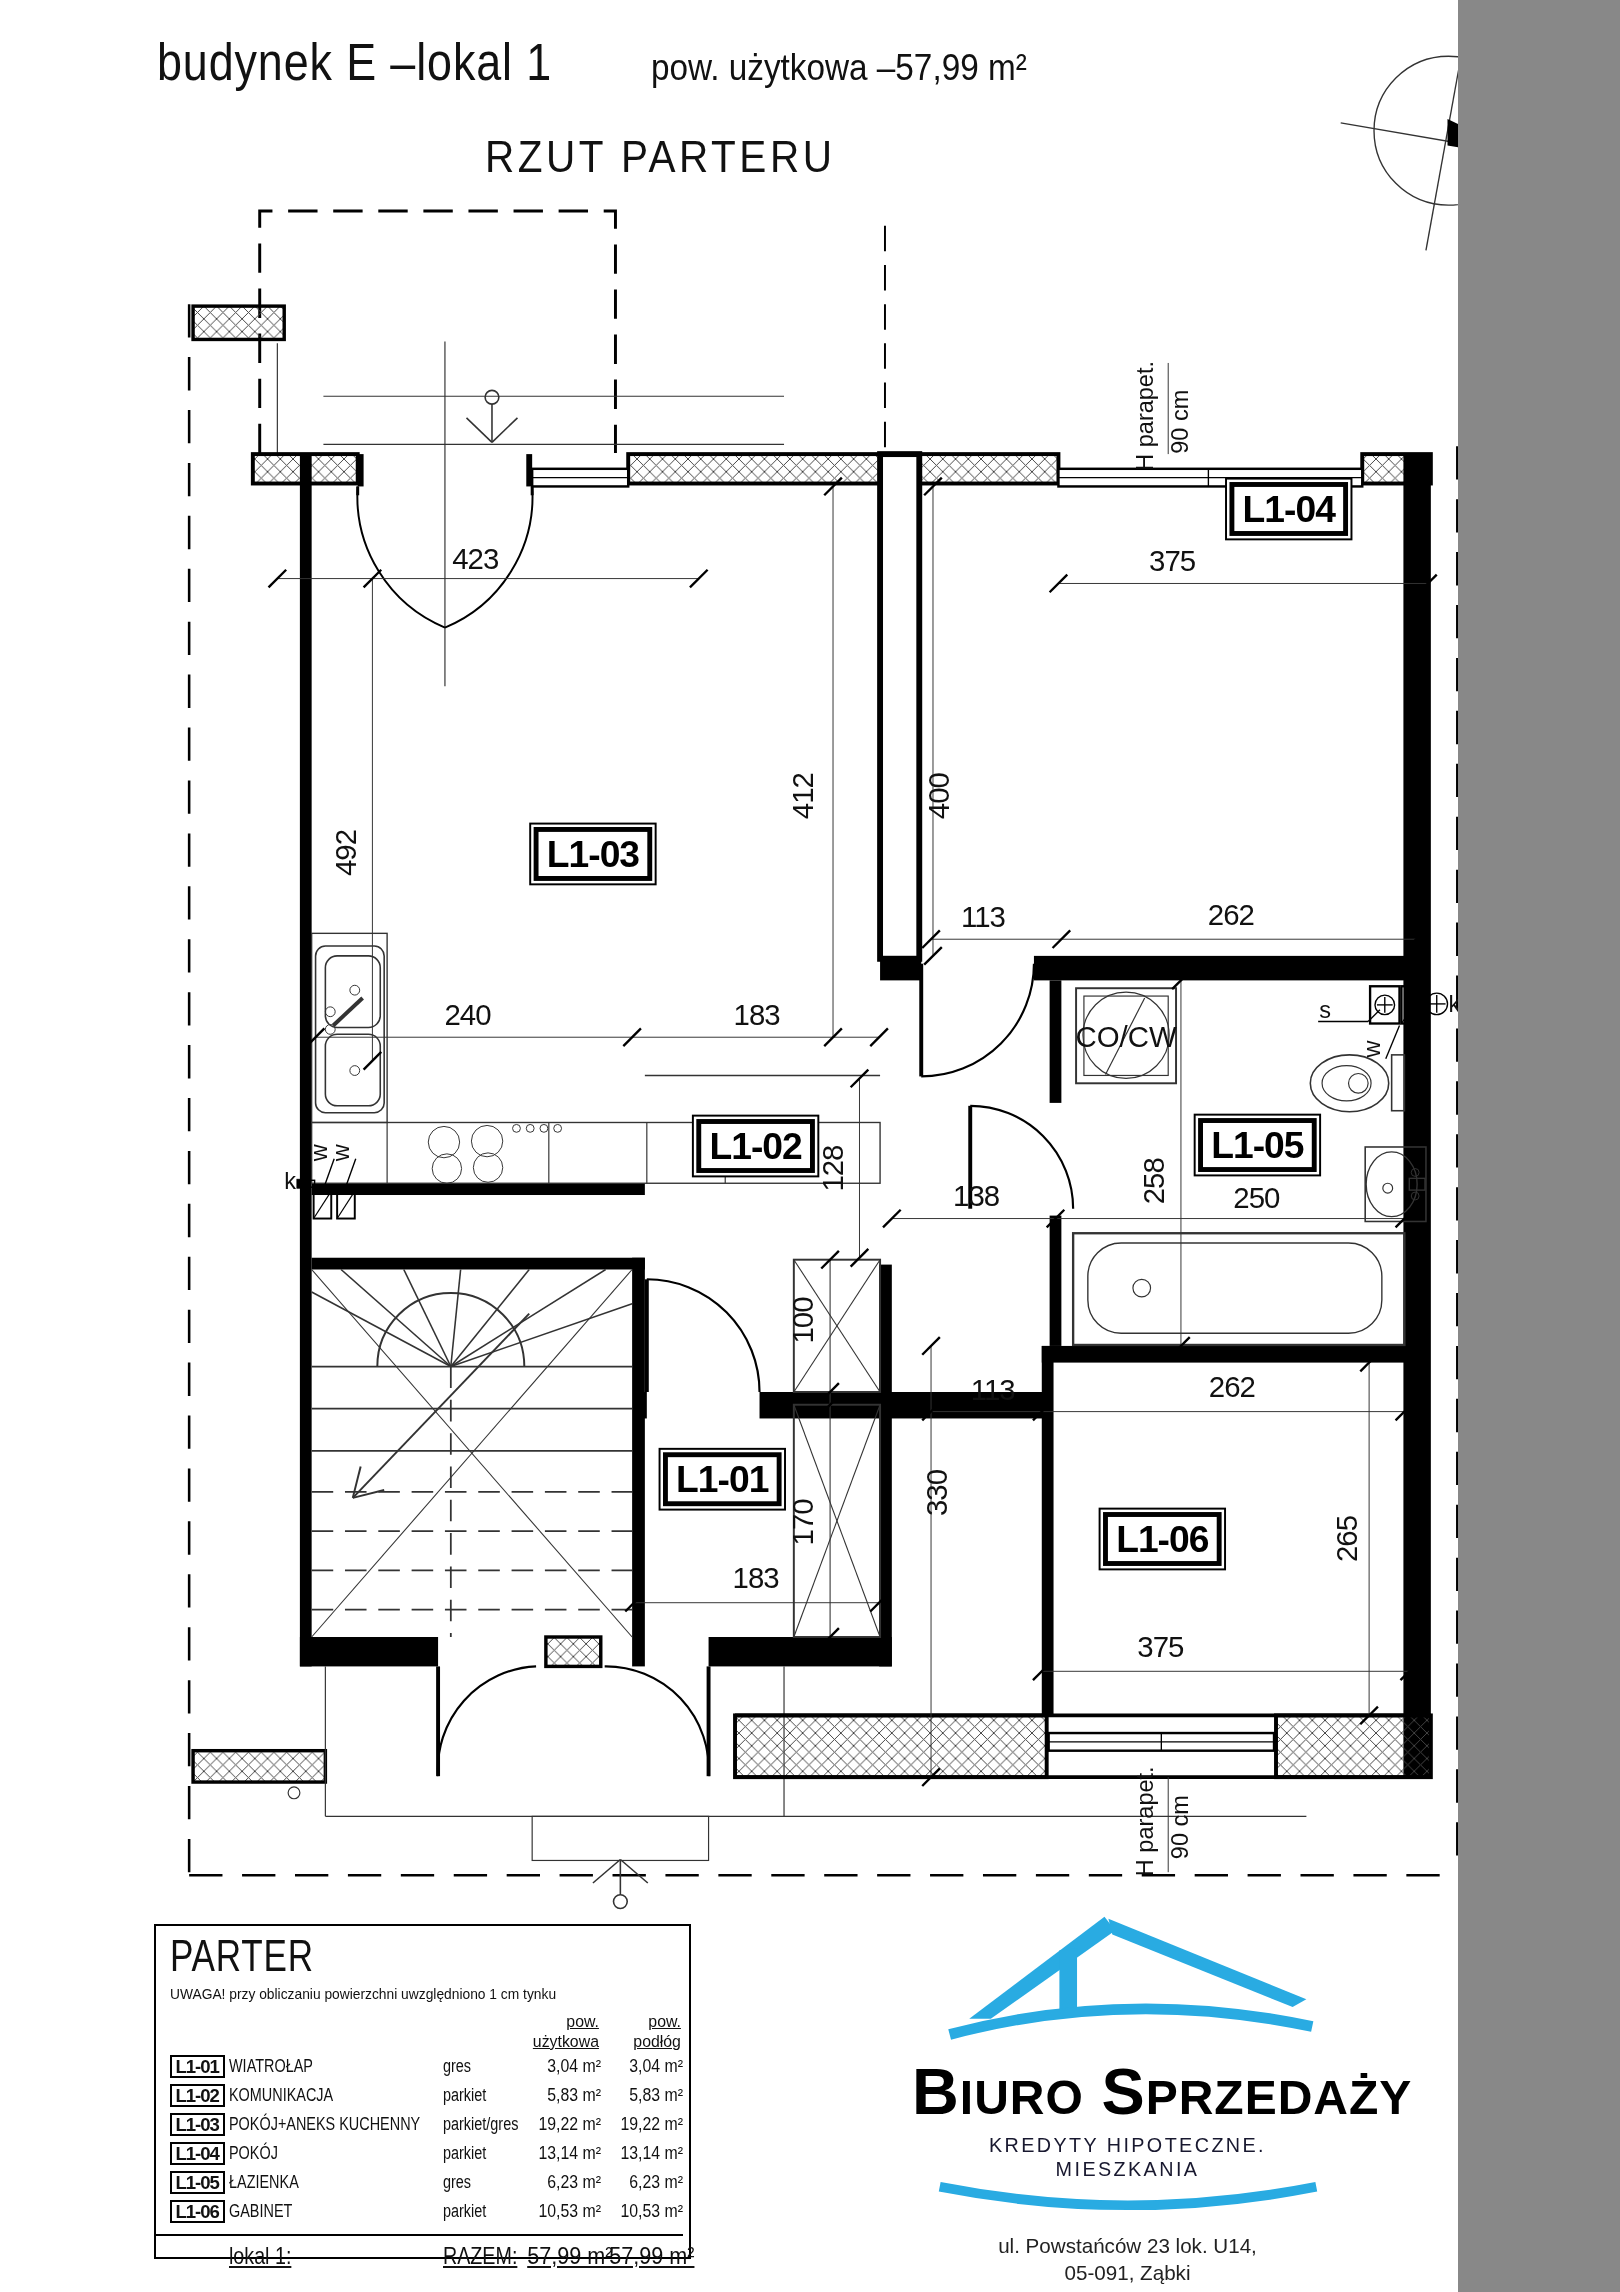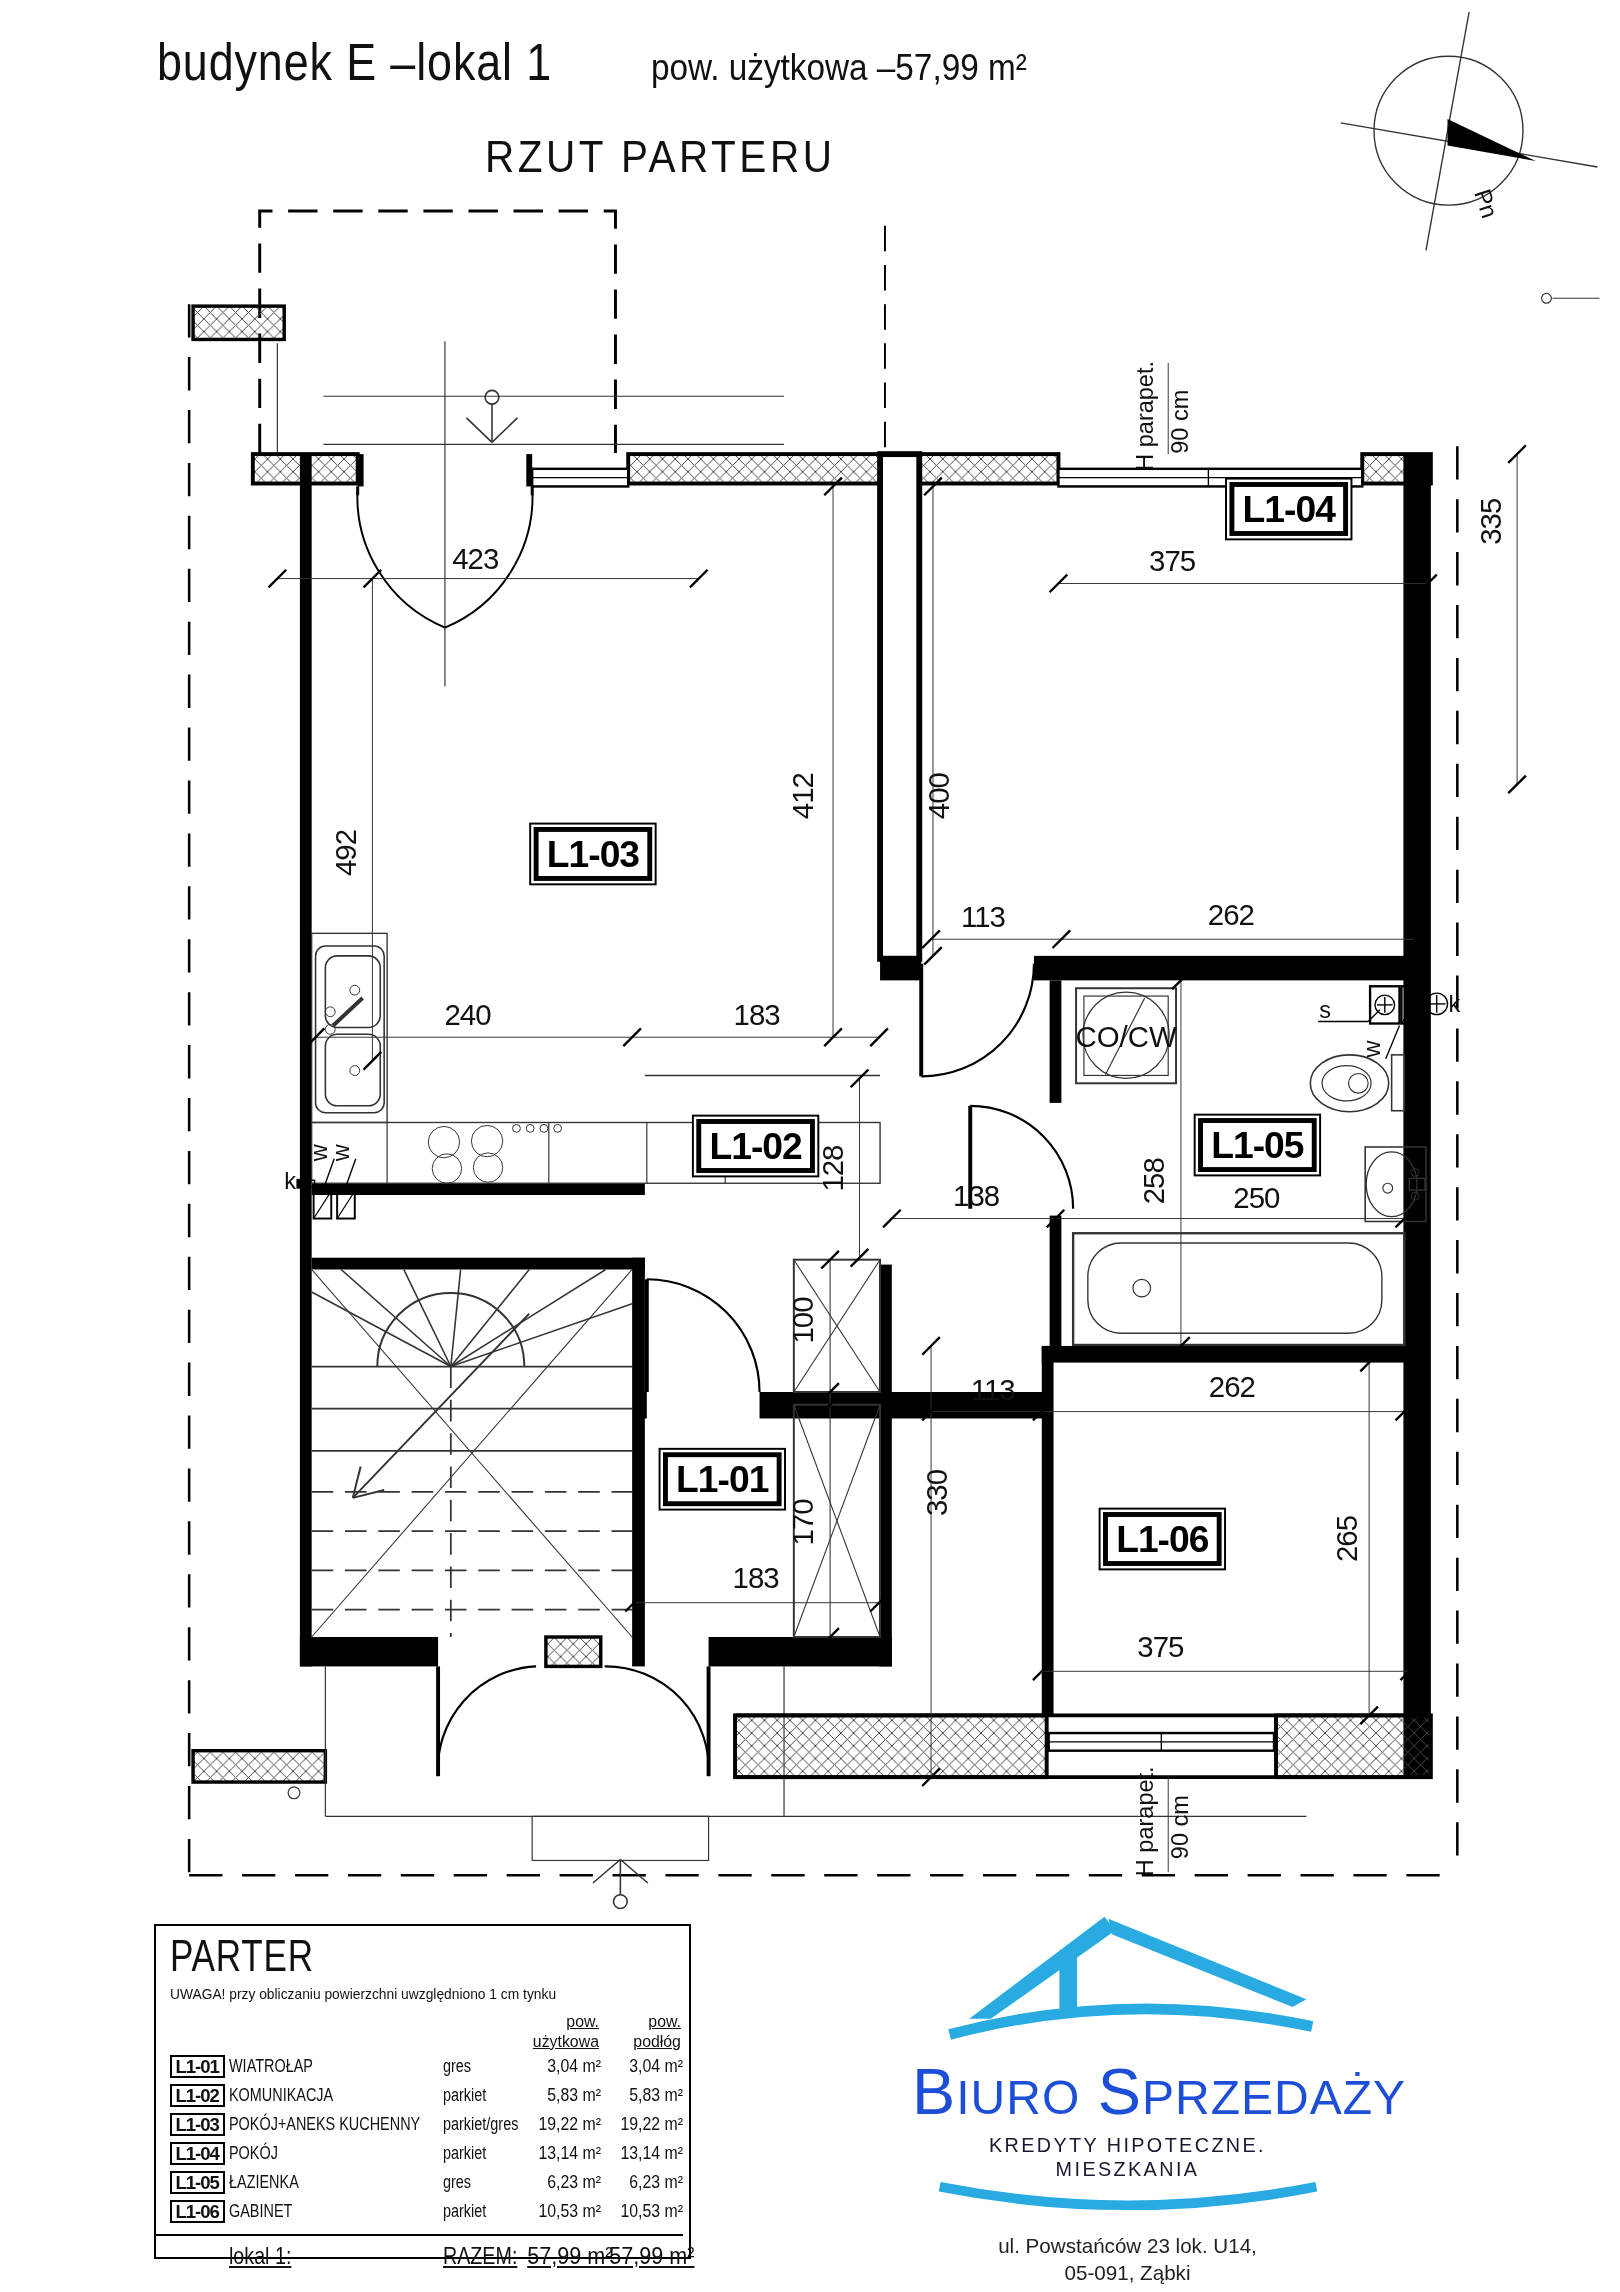--- a/index.html
+++ b/index.html
@@ -1,37 +1,37 @@
 <!DOCTYPE html>
 <html><head>
 <meta charset="utf-8">
 <style>
   html,body{margin:0;padding:0;background:#888;}
-  #page{position:relative;width:1620px;height:2293px;background:#fff;font-family:"Liberation Sans",sans-serif;color:#111;overflow:hidden;}
+  #page{position:relative;width:1458px;height:2293px;background:#fff;font-family:"Liberation Sans",sans-serif;color:#111;overflow:hidden;}
   #plan-svg{position:absolute;left:0;top:0;}
   .hdr{position:absolute;display:flex;align-items:baseline;white-space:nowrap;}
   #title-line{left:157px;top:33px;}
   #main-title{font-size:51px;letter-spacing:1px;transform:scaleX(.88);transform-origin:left;}
   #area-title{font-size:37px;margin-left:45px;transform:scaleX(.9);transform-origin:left;}
   #subtitle{position:absolute;left:485px;top:131px;font-size:45px;letter-spacing:3.9px;transform:scaleX(.9);transform-origin:left;}
   
   #legend{position:absolute;left:154px;top:1924px;width:537px;height:335px;border:2.5px solid #000;box-sizing:border-box;padding:5.9px 9.8px 0 13.7px;}
   #legend-title{font-size:45px;letter-spacing:1px;transform:scaleX(.78);transform-origin:left;line-height:1.05;}
   #legend-note{font-size:15px;margin-top:5.9px;transform:scaleX(.92);transform-origin:left;white-space:nowrap;}
   .lg-head{display:grid;grid-template-columns:59px 214px 76px 82px 82px;font-size:16.7px;margin-top:9.8px;text-decoration:underline;}
   .lg-head span{text-align:right;transform:scaleX(.95);}
   .lg-row{display:grid;grid-template-columns:59px 214px 76px 82px 82px;align-items:center;height:29px;font-size:17.6px;}
   .lg-badge{border:2.9px solid #000;font-weight:bold;font-size:18.6px;text-align:center;line-height:19.6px;width:51px;letter-spacing:-1px;}
   .lg-name,.lg-mat{transform:scaleX(.82);transform-origin:left;white-space:nowrap;}
   .lg-val{text-align:right;transform:scaleX(.9);transform-origin:right;white-space:nowrap;}
   #legend-divider{border-top:2.5px solid #000;margin:7.8px 0 5.9px -13.7px;width:527px;}
   .lg-total{display:grid;grid-template-columns:59px 214px 76px 82px 82px;font-size:24px;height:29px;align-items:center;text-decoration:underline;}
   
   #logo{position:absolute;left:912px;top:1909px;width:431px;text-align:center;}
-  #logo-name{font-size:48px;color:#1d4ed8;letter-spacing:1px;white-space:nowrap;margin-top:-5.9px;}
+  #logo-name{font-size:48px;color:#000000;letter-spacing:1px;white-space:nowrap;margin-top:-5.9px;font-weight:bold;}
   #logo-name .w{display:inline-block;text-transform:uppercase;}
   #logo-name .w::first-letter{font-size:1.35em;}
   #logo-name .w+.w{margin-left:17.6px;}
   #logo-tag{font-size:20.6px;letter-spacing:2.5px;color:#18182f;margin-top:3.9px;transform:scaleX(.96);}
   #logo-addr{font-size:20.6px;line-height:27.4px;color:#222;margin-top:13.7px;}
   svg text{font-family:"Liberation Sans",sans-serif;}
   .dim{font-size:30px;fill:#111;letter-spacing:-1px;}
   .sml{font-size:24px;fill:#111;}
   .rl{font-size:38px;font-weight:bold;letter-spacing:-1px;fill:#000;}
 </style>

